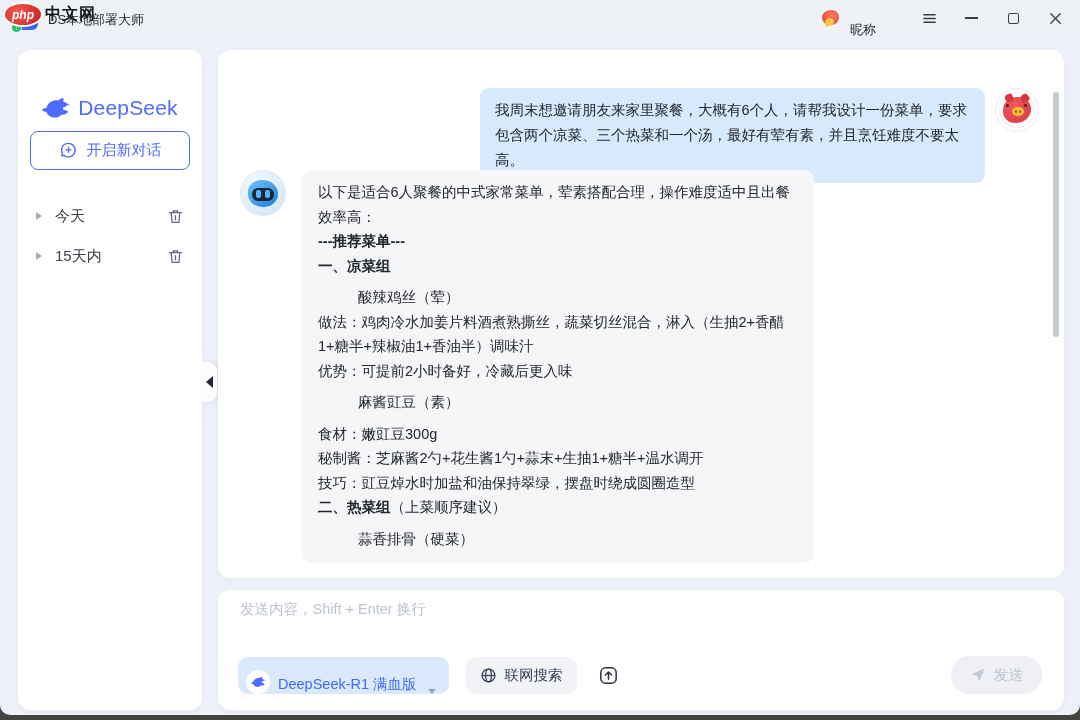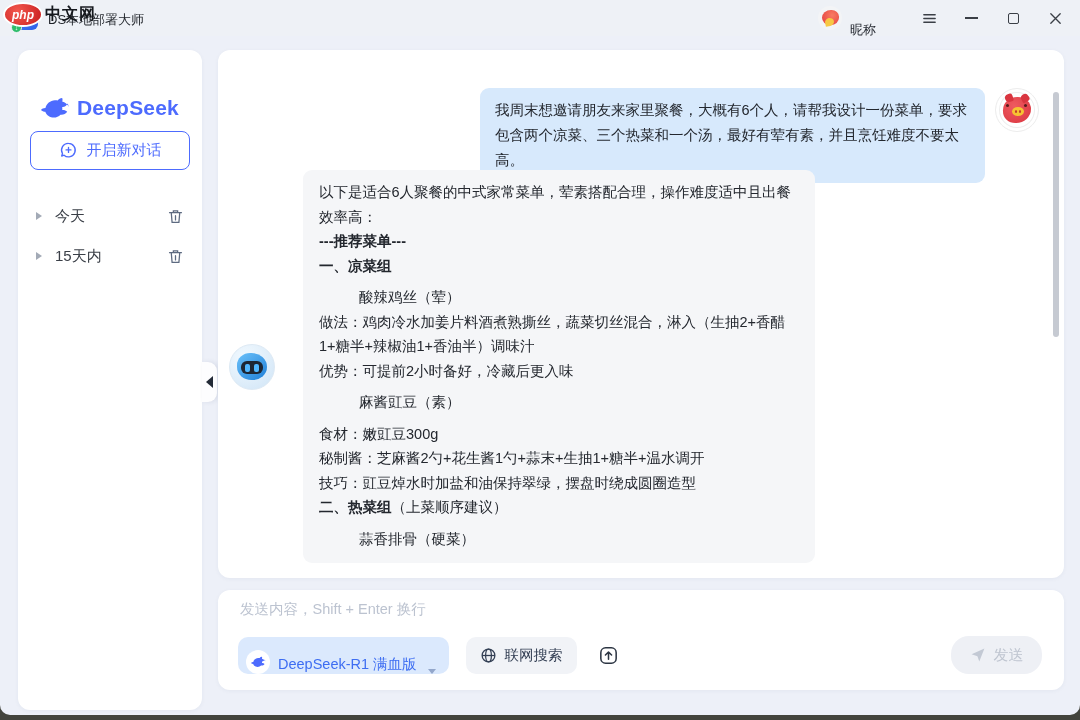--- a/index.html
+++ b/index.html
@@ -33,21 +33,21 @@
   .win-btn { width:34px; height:28px; display:flex; align-items:center; justify-content:center; }
   .win-btn svg { width:15px; height:15px; }
   .maxi-box { width:11px; height:11px; border:1.5px solid #3a3f46; border-radius:2px; }
   .mini-line { width:13px; height:1.6px; background:#3a3f46; }
 
   
   .sidebar { position:absolute; left:18px; top:50px; width:184px; height:660px;
     background:#fff; border-radius:12px; box-shadow:0 1px 4px rgba(30,50,90,.05); }
   .brand { position:absolute; left:0; top:46px; width:100%; display:flex; align-items:center; justify-content:center; gap:7px; }
   .brand svg { width:29px; height:22px; color:var(--accent,#4D6BFE); }
-  .brand-name { font-size:21px; font-weight:700; color:var(--accent,#4D6BFE); letter-spacing:.2px;text-align:right; }
+  .brand-name { font-size:21px; font-weight:400; color:var(--accent,#4D6BFE); letter-spacing:.2px;text-align:right; }
   .new-chat { position:absolute; left:12px; top:81px; width:160px; height:39px;
     border:1px solid var(--accent,#4D6BFE); border-radius:8px; background:#fff;
     display:flex; align-items:center; justify-content:center; gap:9px; cursor:pointer; }
   .new-chat svg { width:19px; height:19px; }
   .new-chat-label { font-size:15px; color:var(--accent,#4D6BFE); }
   .group-row { position:absolute; left:0; width:100%; height:32px; display:flex; align-items:center; padding:0 18px; }
   .group-arrow { width:0; height:0; border-left:6px solid #a3aab6; border-top:4.5px solid transparent;
     border-bottom:4.5px solid transparent; margin-right:13px; }
   .group-label { font-size:15px; color:#3a3f47; flex:1; }
   .trash { width:17px; height:17px; }
@@ -65,38 +65,38 @@
     border:1px solid #ededed; box-shadow:inset 0 0 0 3px #fff, inset 0 0 0 4px #eee; }
   .pig-body { position:absolute; left:7px; top:8px; width:28px; height:26px;
     background:radial-gradient(circle at 40% 35%,#ef5a60,#d9353f); border-radius:52% 48% 55% 45%; }
   .pig-ear-l,.pig-ear-r { position:absolute; top:-3px; width:8px; height:8px; background:#d9353f; border-radius:60% 40% 20% 60%; }
   .pig-ear-l { left:2px; transform:rotate(-18deg);} .pig-ear-r { right:2px; transform:rotate(58deg); }
   .pig-snout { position:absolute; left:9px; top:10px; width:12px; height:9px; background:#f6c332; border-radius:50%; }
   .pig-snout i { position:absolute; top:3px; width:2px; height:3px; background:#c0392b; border-radius:50%; }
   .pig-snout i:first-child{left:3px;} .pig-snout i:last-child{right:3px;}
   .pig-eye { position:absolute; top:7px; width:3px; height:3px; background:#571c1c; border-radius:50%; }
   .pig-eye.l{left:3px;} .pig-eye.r{right:4px;}
-  .ai-row { position:absolute; top:120px; left:11px; display:flex; align-items:center; gap:28px; }
+  .ai-row { position:absolute; top:120px; left:22px; display:flex; align-items:flex-start; gap:16px; }
   .avatar-bot { width:46px; height:46px; border-radius:50%; flex:0 0 auto;
     background:radial-gradient(circle at 35% 30%,#f3faff,#cfe4f6); border:1px solid #dde9f4;
     display:flex; align-items:center; justify-content:center; }
   .robot { width:30px; height:27px; background:linear-gradient(140deg,#6cc2fa,#1f7fd8);
     border-radius:46% 54% 50% 50%; position:relative; }
   .robot-face { position:absolute; left:4px; top:8px; right:4px; bottom:6px; background:#1d2634; border-radius:6px;
     display:flex; align-items:center; justify-content:center; gap:4px; }
   .robot-eye { width:5px; height:8px; background:#4fb6ff; border-radius:2px; }
   .ai-bubble { width:512px; background:var(--ai-bubble,#f5f6f8); border-radius:9px;
     padding:10px 16px 12px; font-size:14.5px; line-height:24.5px; color:#23272e; }
   .msg-line.gap { margin-top:7px; }
   .msg-line.indent { padding-left:40px; }
   .msg-line b { font-weight:bold; }
   .scrollbar { position:absolute; right:5px; top:42px; width:6px; height:245px; background:#c6cad2; border-radius:3px; }
 
   
-  .composer { position:absolute; left:218px; top:590px; width:846px; height:100px;
+  .composer { position:absolute; left:218px; top:590px; width:846px; height:120px;
     background:#fff; border-radius:12px; box-shadow:0 1px 4px rgba(30,50,90,.05); }
   .composer-input { position:absolute; left:22px; top:10px; width:780px; height:44px; border:none; outline:none;
     resize:none; font-family:inherit; font-size:14.5px; color:#30353d; background:transparent; }
   .composer-input::placeholder { color:#bcc3d0; }
   .composer-toolbar { position:absolute; left:20px; right:22px; bottom:16px; height:38px;
     display:flex; align-items:center; gap:17px; }
   .model-pill { height:37px; padding:0 13px 0 8px; border-radius:10px; background:#dbe9fd;
     display:flex; align-items:flex-end; gap:8px; cursor:pointer; }
   .model-whale { width:24px; height:24px; border-radius:50%; background:#fff;
     display:flex; align-items:center; justify-content:center; }

